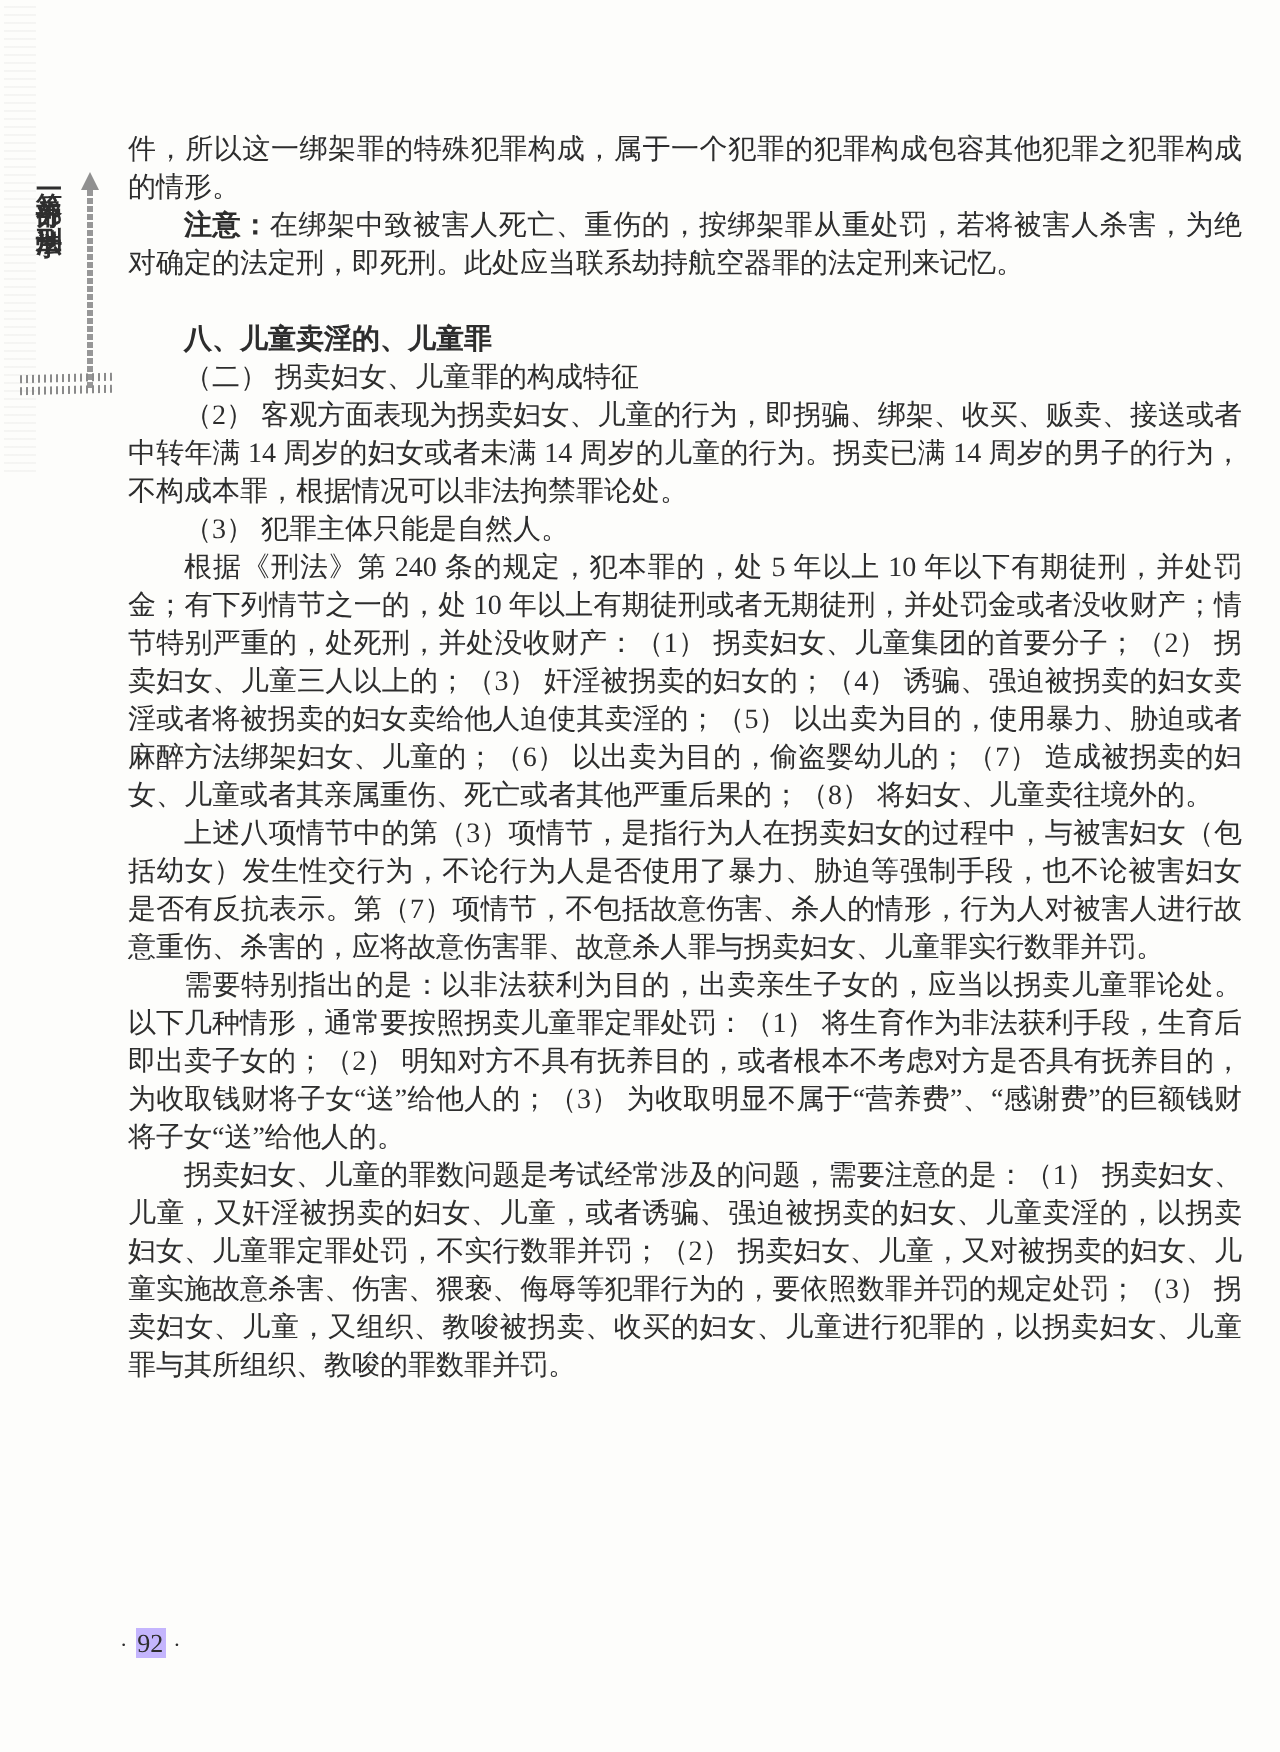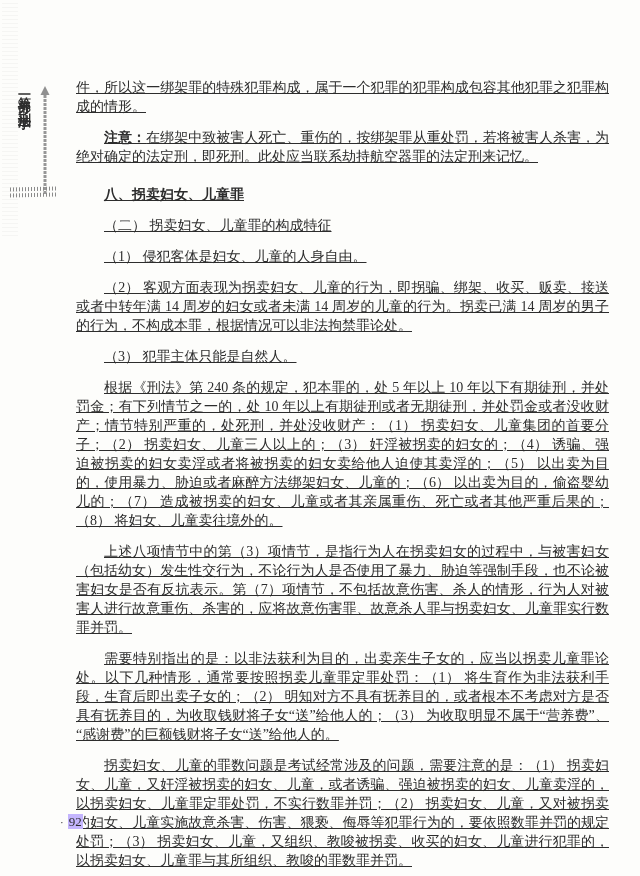--- a/index.html
+++ b/index.html
@@ -36,21 +36,21 @@
     height:4px;margin-bottom:2px;
     background:repeating-linear-gradient(90deg,#8a8a8a 0 1px,transparent 1px 3px);
     transform:rotate(-1.5deg);
   }
   
   .main{
     position:absolute;left:64px;top:66px;width:557px;
     font-size:14px;line-height:19px;color:#2d2d2d;
     text-align:justify;
   }
-  .main p{margin:12px;text-indent:2em;text-decoration:underline;}
+  .main p{margin:0;text-indent:2em;}
   .main p.no-indent{text-indent:0;}
   .main p.heading{font-weight:bold;margin-top:19px;}
   .note-label{font-weight:bold;}
   
   .pageno{
     position:absolute;left:56px;top:814px;
     font-size:13px;color:#2d2d2d;letter-spacing:0;
   }
   .pageno .dot{margin:0 4px;font-size:11px;}
   .pageno .hl{background:#c4b5fd;padding:0 1px;}
@@ -72,25 +72,24 @@
     <div class="ornament">
       <div class="bar"></div>
       <div class="bar"></div>
     </div>
   </aside>
 
   <main class="main">
     <p class="no-indent">件，所以这一绑架罪的特殊犯罪构成，属于一个犯罪的犯罪构成包容其他犯罪之犯罪构成的情形。</p>
     <p><span class="note-label">注意：</span><span>在绑架中致被害人死亡、重伤的，按绑架罪从重处罚，若将被害人杀害，为绝对确定的法定刑，即死刑。此处应当联系劫持航空器罪的法定刑来记忆。</span></p>
 
-    <p class="heading">八、拐卖妇女、儿童罪</p>
+    <p class="heading">八、儿童卖淫的、儿童罪</p>
 
 
     <p>（二） 拐卖妇女、儿童罪的构成特征</p>
-    <p>（1） 侵犯客体是妇女、儿童的人身自由。</p>
     <p>（2） 客观方面表现为拐卖妇女、儿童的行为，即拐骗、绑架、收买、贩卖、接送或者中转年满 14 周岁的妇女或者未满 14 周岁的儿童的行为。拐卖已满 14 周岁的男子的行为，不构成本罪，根据情况可以非法拘禁罪论处。</p>
     <p>（3） 犯罪主体只能是自然人。</p>
 
     <p>根据《刑法》第 240 条的规定，犯本罪的，处 5 年以上 10 年以下有期徒刑，并处罚金；有下列情节之一的，处 10 年以上有期徒刑或者无期徒刑，并处罚金或者没收财产；情节特别严重的，处死刑，并处没收财产：（1） 拐卖妇女、儿童集团的首要分子；（2） 拐卖妇女、儿童三人以上的；（3） 奸淫被拐卖的妇女的；（4） 诱骗、强迫被拐卖的妇女卖淫或者将被拐卖的妇女卖给他人迫使其卖淫的；（5） 以出卖为目的，使用暴力、胁迫或者麻醉方法绑架妇女、儿童的；（6） 以出卖为目的，偷盗婴幼儿的；（7） 造成被拐卖的妇女、儿童或者其亲属重伤、死亡或者其他严重后果的；（8） 将妇女、儿童卖往境外的。</p>
     <p>上述八项情节中的第（3）项情节，是指行为人在拐卖妇女的过程中，与被害妇女（包括幼女）发生性交行为，不论行为人是否使用了暴力、胁迫等强制手段，也不论被害妇女是否有反抗表示。第（7）项情节，不包括故意伤害、杀人的情形，行为人对被害人进行故意重伤、杀害的，应将故意伤害罪、故意杀人罪与拐卖妇女、儿童罪实行数罪并罚。</p>
     <p>需要特别指出的是：以非法获利为目的，出卖亲生子女的，应当以拐卖儿童罪论处。以下几种情形，通常要按照拐卖儿童罪定罪处罚：（1） 将生育作为非法获利手段，生育后即出卖子女的；（2） 明知对方不具有抚养目的，或者根本不考虑对方是否具有抚养目的，为收取钱财将子女“送”给他人的；（3） 为收取明显不属于“营养费”、“感谢费”的巨额钱财将子女“送”给他人的。</p>
     <p>拐卖妇女、儿童的罪数问题是考试经常涉及的问题，需要注意的是：（1） 拐卖妇女、儿童，又奸淫被拐卖的妇女、儿童，或者诱骗、强迫被拐卖的妇女、儿童卖淫的，以拐卖妇女、儿童罪定罪处罚，不实行数罪并罚；（2） 拐卖妇女、儿童，又对被拐卖的妇女、儿童实施故意杀害、伤害、猥亵、侮辱等犯罪行为的，要依照数罪并罚的规定处罚；（3） 拐卖妇女、儿童，又组织、教唆被拐卖、收买的妇女、儿童进行犯罪的，以拐卖妇女、儿童罪与其所组织、教唆的罪数罪并罚。</p>
   </main>
 
   <div class="pageno">

